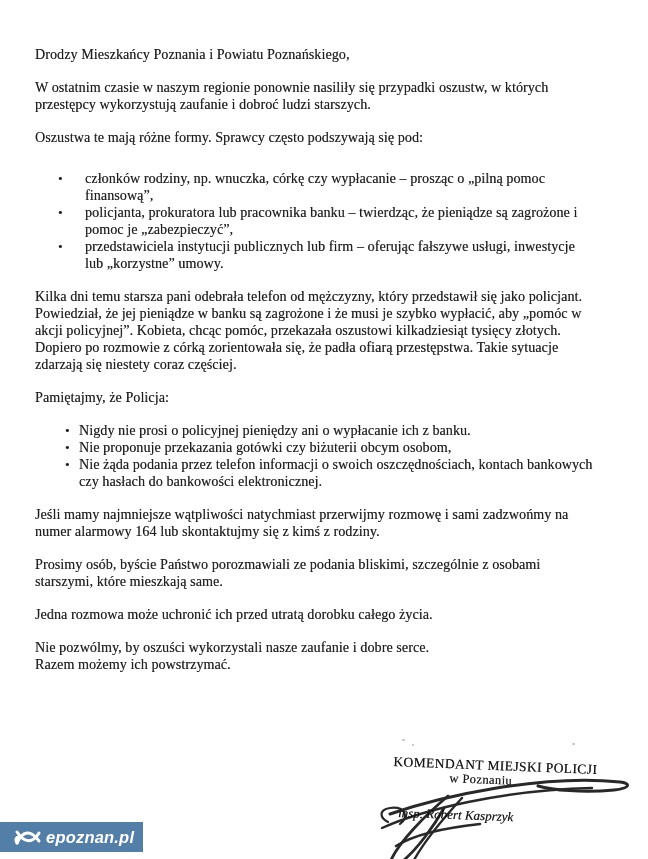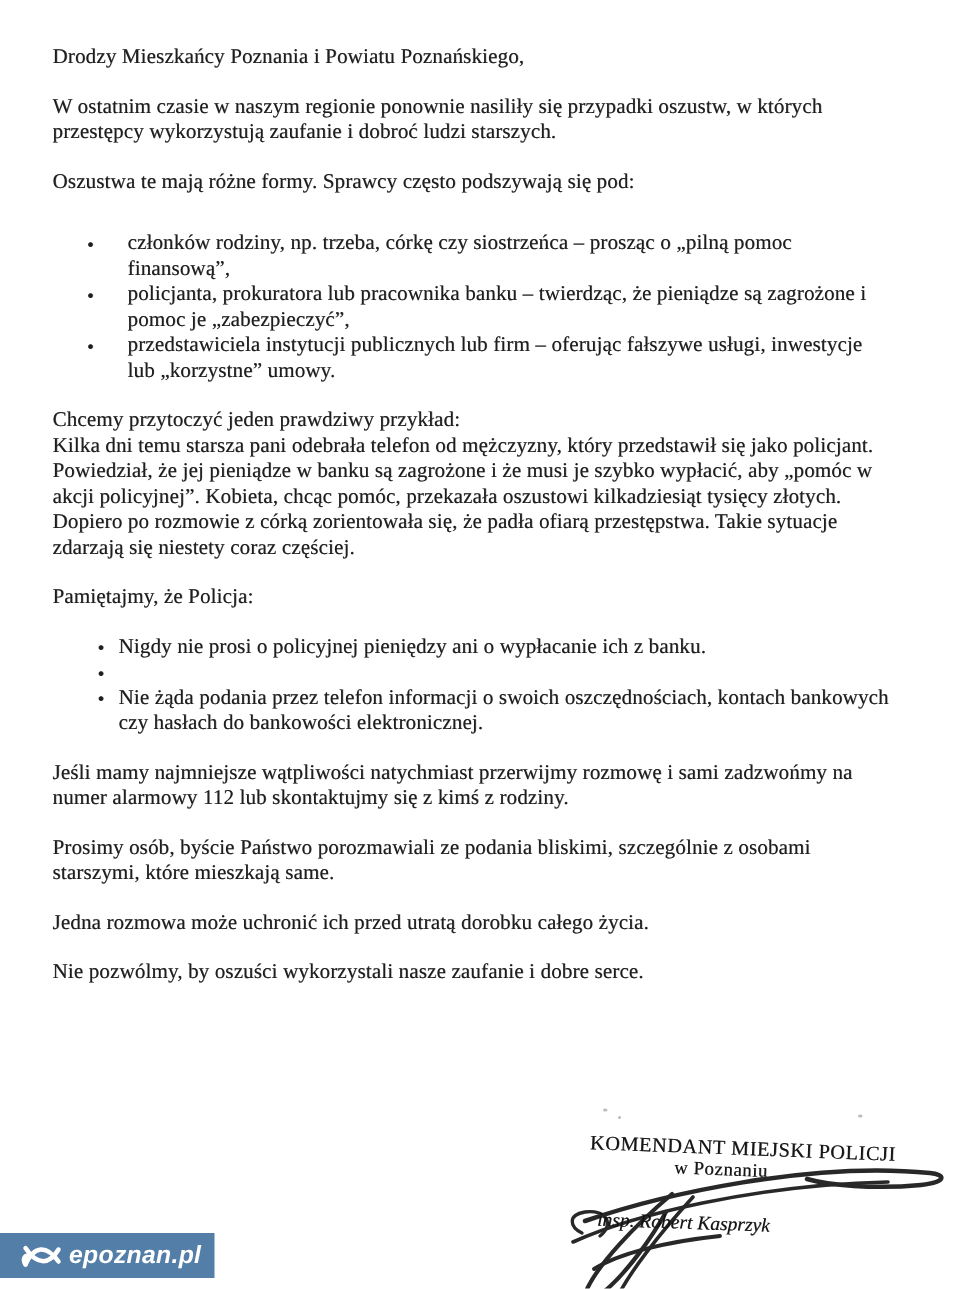--- a/index.html
+++ b/index.html
@@ -14,21 +14,21 @@
   .page {
     position: absolute;
     left: 35px; top: 30px;
     width: 560px;
     font-size: 14px;
     line-height: 17px;
     letter-spacing: 0.1px;
     text-shadow: 0.3px 0 0 rgba(20,20,20,0.55); 
   }
   .page p, .page .para, .page ul { margin: 16px 0 0 0; }
-  .page p:first-child { margin-top: 0; }
+  .page p:first-child { margin-top: 16px; }
   .bold { font-weight: normal; }
   ul.list { list-style: none; padding: 0; }
   ul.list { margin-top: 24px; }
   ul.list li { display: flex; }
   ul.list-1 { padding-left: 23px; }
   ul.list-1 .bullet { flex: none; width: 27px; }
   ul.list-2 { padding-left: 30px; margin-top: 16px; }
   ul.list-2 .bullet { flex: none; width: 14px; }
   .bullet { font-size: 13px; }
 
@@ -100,61 +100,62 @@
 
   <div class="para">
     <div>W ostatnim czasie w naszym regionie ponownie nasiliły się przypadki oszustw, w których przestępcy wykorzystują zaufanie i dobroć ludzi starszych.</div>
   </div>
 
   <p>Oszustwa te mają różne formy. Sprawcy często podszywają się pod:</p>
 
   <ul class="list list-1">
     <li>
       <span class="bullet">•</span>
-      <span>członków rodziny, np. trzeba, córkę czy siostrzeńca – prosząc o „pilną pomoc finansową”,</span>
+      <span>członków rodziny, np. wnuczka, córkę czy wypłacanie – prosząc o „pilną pomoc finansową”,</span>
     </li>
     <li>
       <span class="bullet">•</span>
       <span>policjanta, prokuratora lub pracownika banku – twierdząc, że pieniądze są zagrożone i pomoc je „zabezpieczyć”,</span>
     </li>
     <li>
       <span class="bullet">•</span>
       <span>przedstawiciela instytucji publicznych lub firm – oferując fałszywe usługi, inwestycje lub „korzystne” umowy.</span>
     </li>
   </ul>
 
   <div class="para">
-    <div>Chcemy przytoczyć jeden prawdziwy przykład:</div>
     <div>Kilka dni temu starsza pani odebrała telefon od mężczyzny, który przedstawił się jako policjant. Powiedział, że jej pieniądze w banku są zagrożone i że musi je szybko wypłacić, aby „pomóc w akcji policyjnej”. Kobieta, chcąc pomóc, przekazała oszustowi kilkadziesiąt tysięcy złotych. Dopiero po rozmowie z córką zorientowała się, że padła ofiarą przestępstwa. Takie sytuacje zdarzają się niestety coraz częściej.</div>
   </div>
 
   <p class="bold">Pamiętajmy, że Policja:</p>
 
   <ul class="list list-2">
     <li>
       <span class="bullet">•</span>
       <span>Nigdy nie prosi o policyjnej pieniędzy ani o wypłacanie ich z banku.</span>
     </li>
     <li>
       <span class="bullet">•</span>
+      <span>Nie proponuje przekazania gotówki czy biżuterii obcym osobom,</span>
     </li>
     <li>
       <span class="bullet">•</span>
       <span>Nie żąda podania przez telefon informacji o swoich oszczędnościach, kontach bankowych czy hasłach do bankowości elektronicznej.</span>
     </li>
   </ul>
 
-  <p class="bold">Jeśli mamy najmniejsze wątpliwości natychmiast przerwijmy rozmowę i sami zadzwońmy na numer alarmowy 112 lub skontaktujmy się z kimś z rodziny.</p>
+  <p class="bold">Jeśli mamy najmniejsze wątpliwości natychmiast przerwijmy rozmowę i sami zadzwońmy na numer alarmowy 164 lub skontaktujmy się z kimś z rodziny.</p>
 
   <p><span>Prosimy osób, byście Państwo </span><span class="bold">porozmawiali ze podania bliskimi,</span><span> szczególnie z osobami starszymi, które mieszkają same.</span></p>
 
   <p>Jedna rozmowa może uchronić ich przed utratą dorobku całego życia.</p>
 
   <div class="para">
     <div>Nie pozwólmy, by oszuści wykorzystali nasze zaufanie i dobre serce.</div>
+    <div>Razem możemy ich powstrzymać.</div>
   </div>
 
 </div>
 
 <div class="scan-speck speck-a"></div>
 <div class="scan-speck speck-b"></div>
 <div class="scan-speck speck-c"></div>
 
 <div class="signature-block">
   <div class="stamp">

